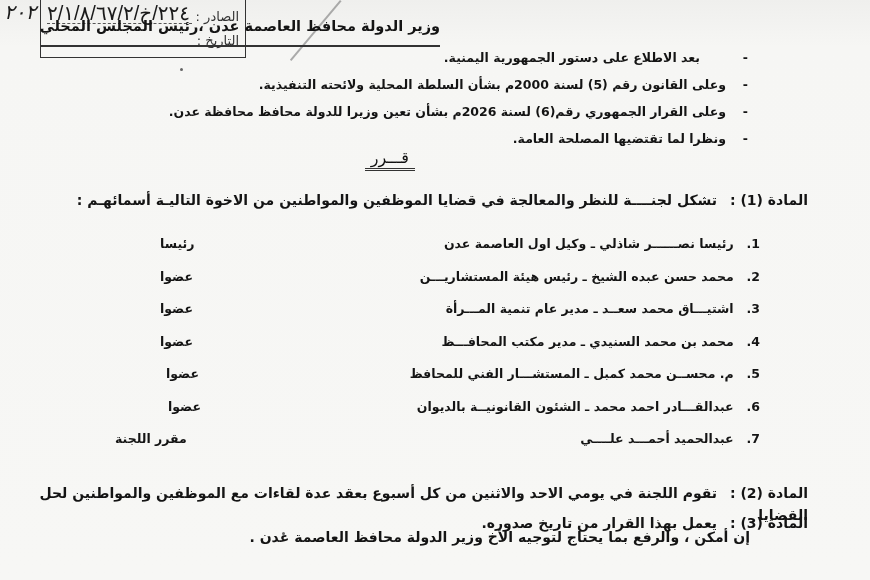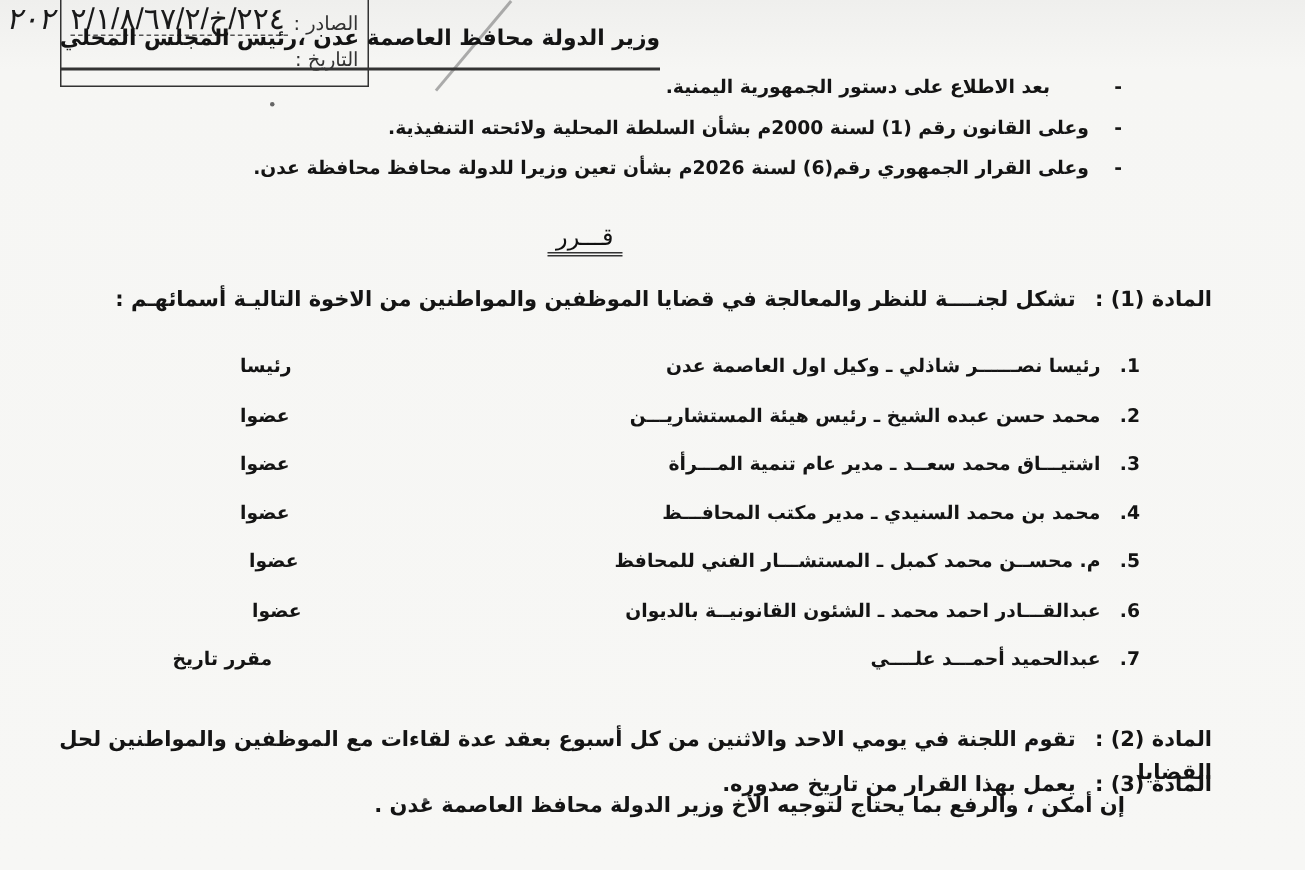--- a/index.html
+++ b/index.html
@@ -53,22 +53,23 @@
     <div class="ref-row r2">
       <span class="ref-label">التاريخ :</span>
     </div>
   </div>
   <span class="ref-over" style="left:4px;top:0;font-style:italic;">٢٠٢</span>
 
   <div class="title">وزير الدولة محافظ العاصمة عدن ،رئيس المجلس المحلي</div>
 
   <ul class="bullets">
     <li style="padding-right:48px">بعد الاطلاع على دستور الجمهورية اليمنية.</li>
-    <li>وعلى القانون رقم (1) لسنة 2000م بشأن السلطة المحلية ولائحته التنفيذية.</li>
+    <li>وعلى القانون رقم (5) لسنة 2000م بشأن السلطة المحلية ولائحته التنفيذية.</li>
     <li>وعلى القرار الجمهوري رقم(6) لسنة 2026م بشأن تعين وزيرا للدولة محافظ محافظة عدن.</li>
+    <li>ونظرا لما تقتضيها المصلحة العامة.</li>
   </ul>
 
   <div class="decision">قـــرر</div>
 
   <div class="article a1">
     <span class="lbl">المادة (1) :</span>
     <span>تشكل لجنــــة للنظر والمعالجة في قضايا الموظفين والمواطنين من الاخوة التاليـة أسمائهـم :</span>
   </div>
 
   <ul class="members">
@@ -98,21 +99,21 @@
       <span class="role" style="left:6px">عضوا</span>
     </li>
     <li class="member">
       <span class="num">6.</span>
       <span>عبدالقـــادر احمد محمد ـ الشئون القانونيــة بالديوان</span>
       <span class="role" style="left:8px">عضوا</span>
     </li>
     <li class="member">
       <span class="num">7.</span>
       <span>عبدالحميد أحمـــد علــــي</span>
-      <span class="role" style="left:-45px">مقرر تاريخ</span>
+      <span class="role" style="left:-45px">مقرر اللجنة</span>
     </li>
   </ul>
 
   <div class="article a2">
     <span class="lbl">المادة (2) :</span>
     <span>تقوم اللجنة في يومي الاحد والاثنين من كل أسبوع بعقد عدة لقاءات مع الموظفين والمواطنين لحل القضايا</span>
     <span class="line2">إن أمكن ، والرفع بما يحتاج لتوجيه الأخ وزير الدولة محافظ العاصمة عدن .</span>
   </div>
 
   <div class="article a3">

